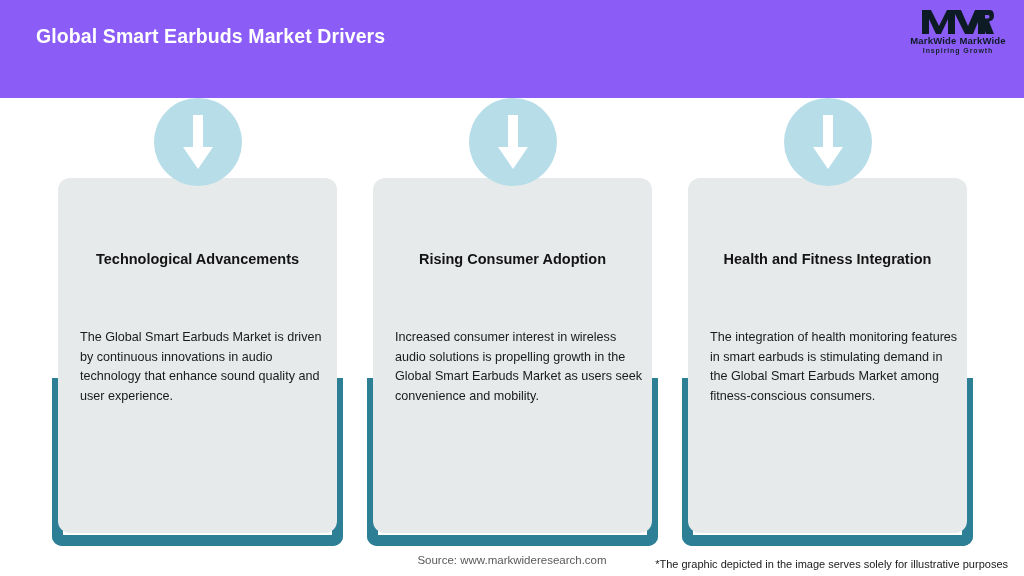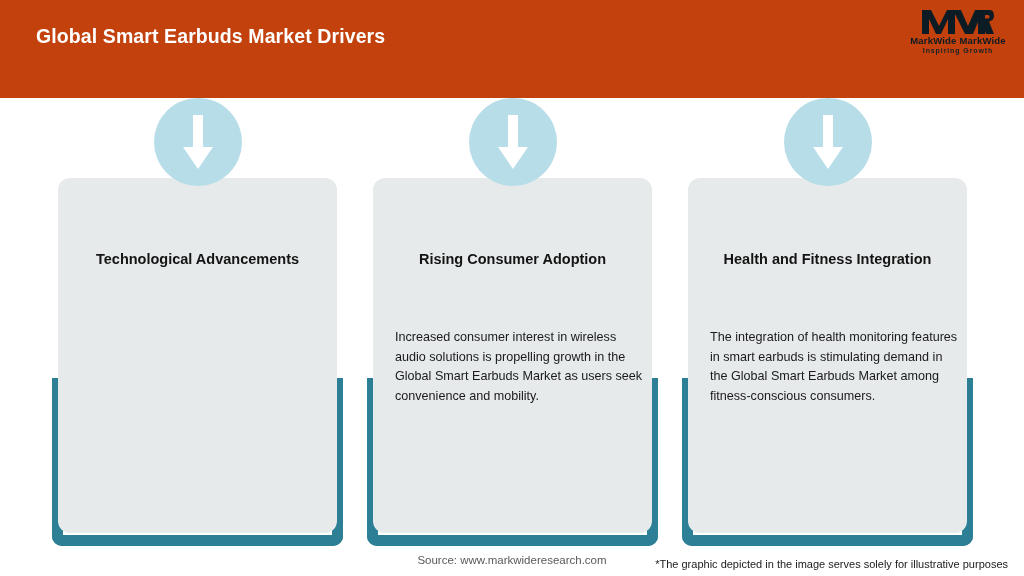--- a/index.html
+++ b/index.html
@@ -15,21 +15,21 @@
     position: relative;
   }
 
   
   .header {
     position: absolute;
     left: 0;
     top: 0;
     width: 1024px;
     height: 98px;
-    background: #c2410c;
+    background: #8b5cf6;
     box-sizing: border-box;
   }
   .header-title {
     position: absolute;
     left: 36px;
     top: 25px;
     font-size: 19.5px;
     font-weight: bold;
     color: #ffffff;
     letter-spacing: 0.1px;
@@ -191,20 +191,21 @@
     <span class="logo-tag">Inspiring Growth</span>
   </div>
 </div>
 
 <div class="cards">
 
   <div class="card-wrap c0">
     <div class="frame"></div>
     <div class="card">
       <div class="card-title">Technological Advancements</div>
+      <div class="card-body">The Global Smart Earbuds Market is driven by continuous innovations in audio technology that enhance sound quality and user experience.</div>
     </div>
     <div class="circle">
       <svg width="34" height="58" viewBox="0 0 34 58" aria-hidden="true">
         <polygon points="12,2 22,2 22,34 32,34 17,56 2,34 12,34" fill="#ffffff"></polygon>
       </svg>
     </div>
   </div>
 
   <div class="card-wrap c1">
     <div class="frame"></div>

